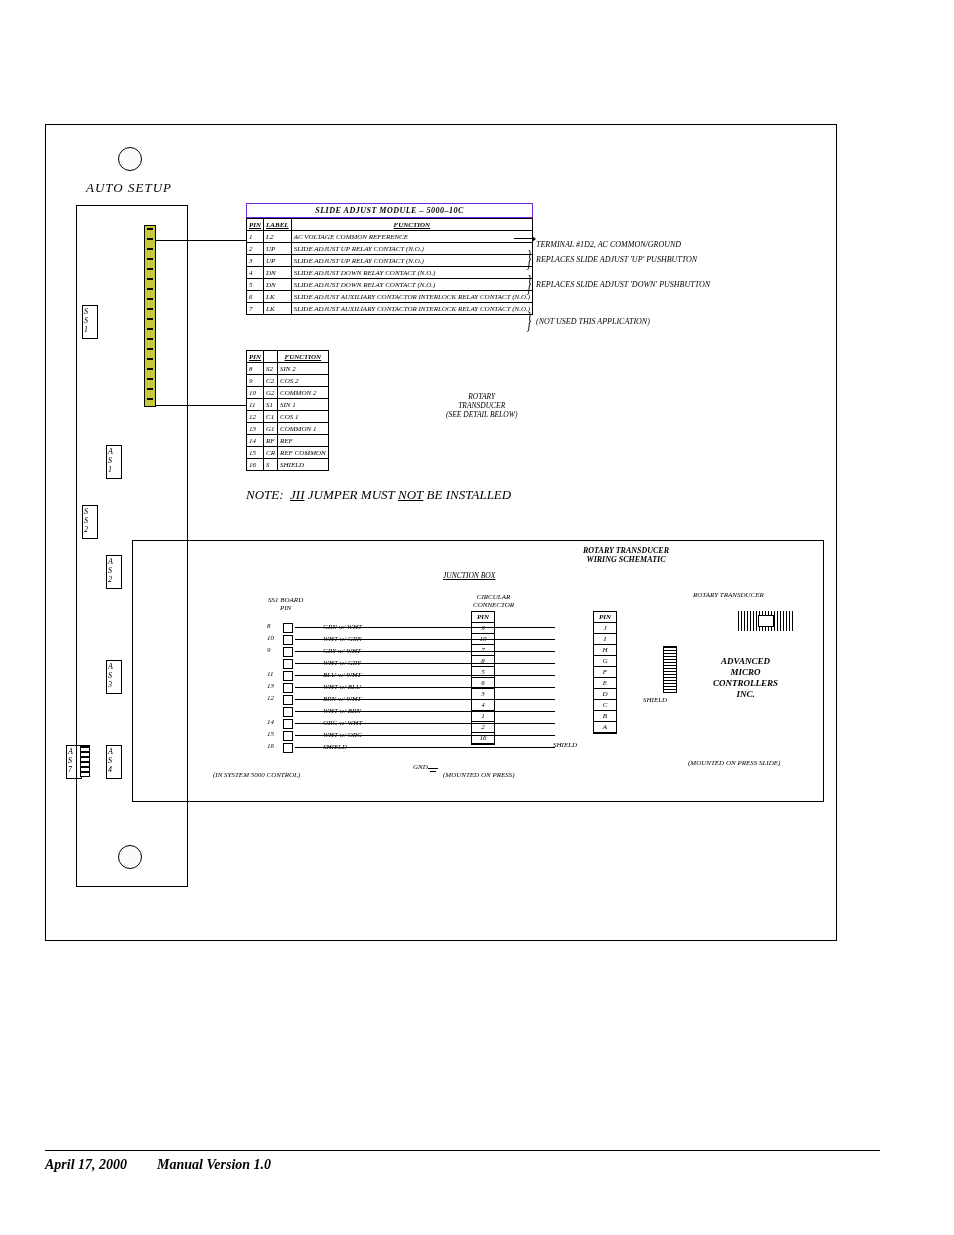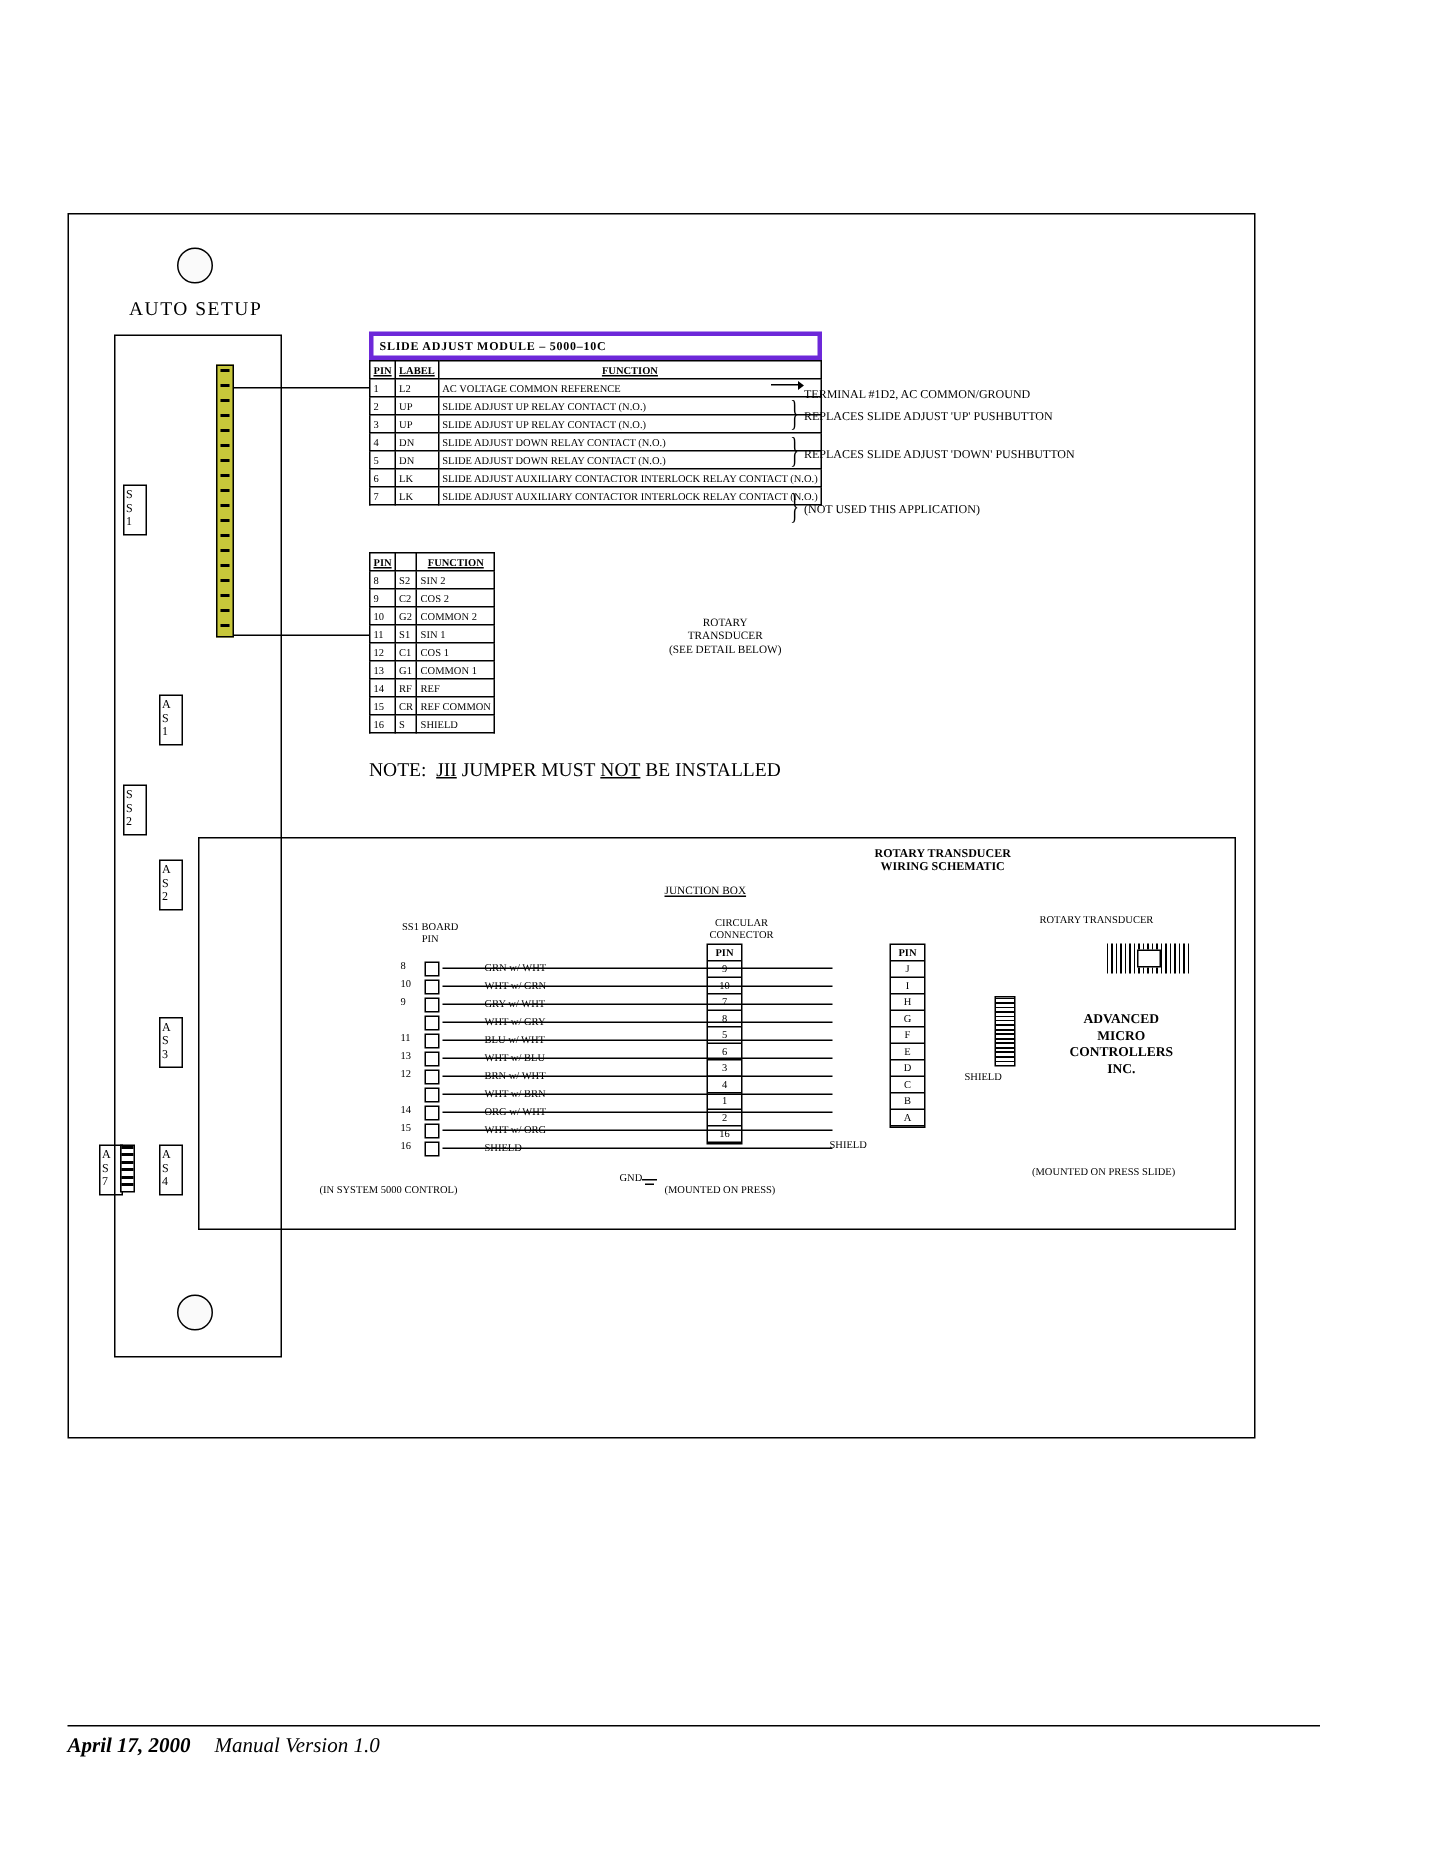--- a/index.html
+++ b/index.html
@@ -8,22 +8,23 @@
     font-family: "Times New Roman", serif;
     color: #000;
     width: 954px;
     height: 1235px;
     position: relative;
     box-sizing: border-box;
   }
   .page {
     position: absolute;
     left: 45px;
-    top: 142px;
+    top: 124px;
     width: 835px;
+    font-style: italic;
   }
   .figure-box {
     border: 1px solid #000;
     width: 790px;
     height: 815px;
     position: relative;
     background: #fff;
     overflow: hidden;
   }
   .caption {
@@ -34,21 +35,21 @@
   .footer {
     position: absolute;
     left: 45px;
     bottom: 62px;
     width: 835px;
     border-top: 1px solid #000;
     padding-top: 6px;
     font-size: 14px;
   }
   .footer .date   { font-style: italic; font-weight: bold; float: left; }
-  .footer .ver    { font-style: italic; font-weight: normal; float: left; margin-left: 16px; }
+  .footer .ver    { font-style: italic; font-weight: bold; float: left; margin-left: 30px; }
   .footer .pg     { font-size: 16px; text-align: center; }
 
   
   .diag {
     position: absolute;
     font-family: Arial, sans-serif;
     font-size: 7.5px;
     color: #000;
   }
   .autosetup { left: 40px; top: 55px; font-family: serif; font-size: 13px; letter-spacing: 1px; }
@@ -88,21 +89,21 @@
   }
 
   
   .tbl {
     position:absolute; border:1px solid #000; border-collapse:collapse;
     font-size:7px; background:#fff;
   }
   .tbl th, .tbl td { border:1px solid #000; padding:0 2px; height:11px; white-space:nowrap; text-align:left; }
   .tbl th { font-weight:bold; text-align:center; text-decoration:underline; }
   .tbl1 { left:200px; top:78px; }
-  .tbl1 caption { caption-side:top; font-size:8px; font-weight:bold; letter-spacing:0.5px; border:3px solid #6d28d9; padding:2px 4px; text-align:left; background:#fff; }
+  .tbl1 caption { caption-side:top; font-size:8px; font-weight:bold; letter-spacing:0.5px; border:1px solid #6d28d9; padding:2px 4px; text-align:center; background:#fff; }
   .tbl2 { left:200px; top:225px; }
 
   .note { position:absolute; left:200px; top:362px; font-size:13px; }
   .note u { text-decoration:underline; }
 
   .rightnote { position:absolute; font-size:8px; }
   .r1 { left:490px; top:115px; }
   .r2 { left:490px; top:130px; }
   .r3 { left:490px; top:155px; }
   .r4 { left:490px; top:192px; }

